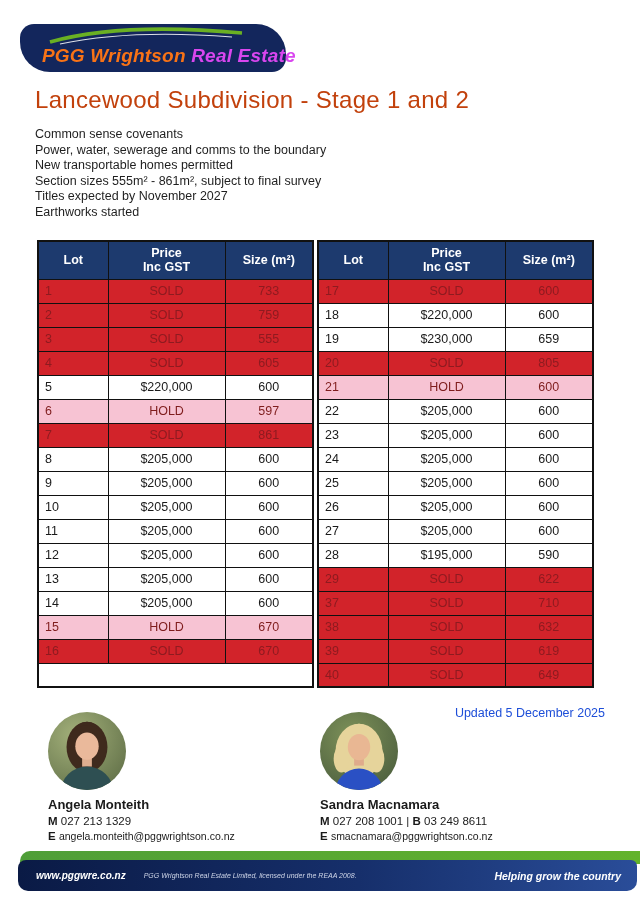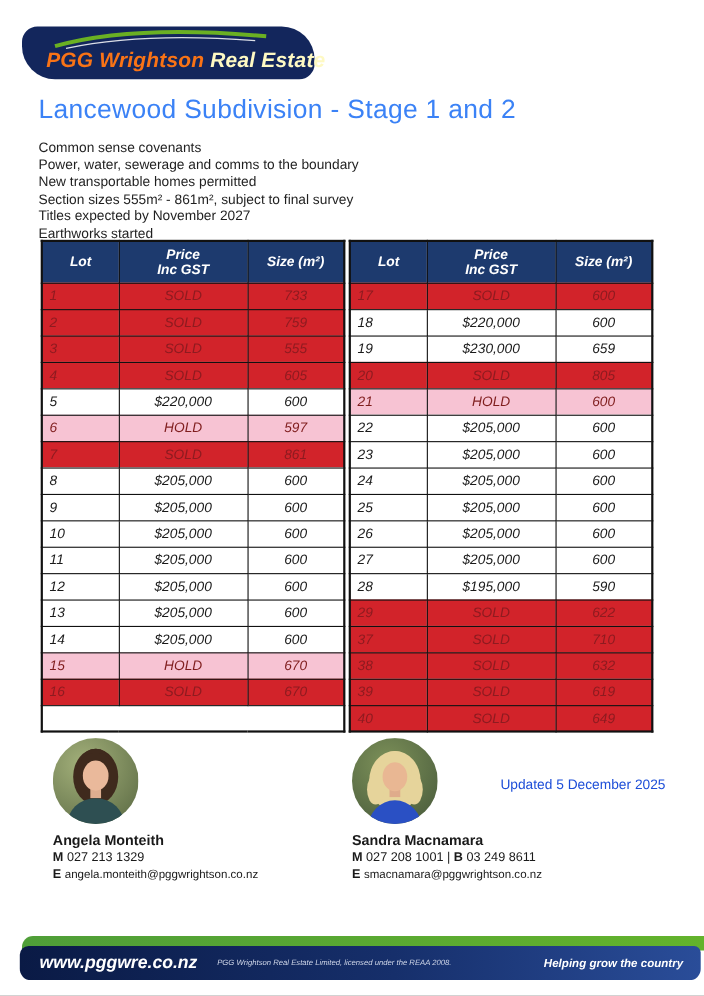--- a/index.html
+++ b/index.html
@@ -13,34 +13,34 @@
   .logo {
     position:absolute; left:20px; top:24px; width:266px; height:48px;
     background:#13265c; border-radius:14px 30px 14px 30px;
   }
   .logo-swoosh { position:absolute; left:26px; top:2px; width:200px; height:20px; }
   .logo-text {
     position:absolute; left:22px; top:21px; white-space:nowrap;
     font-size:19px; font-weight:bold; font-style:italic; letter-spacing:0.2px;
   }
   .logo-text .brand { color:#f97316; }
-  .logo-text .accent { color:#fef9c3; }
+  .logo-text .accent { color:#d946ef; }
 
   
   .title {
     position:absolute; left:35px; top:86px;
-    font-size:24px; color:#3b82f6; letter-spacing:0.3px;
+    font-size:24px; color:#c2410c; letter-spacing:0.3px;
   }
   .features {
     position:absolute; left:35px; top:127px;
     font-size:12.5px; line-height:15.6px; color:#1f1f1f;
   }
 
   
-  .lot-table { position:absolute; top:218px; border-collapse:collapse; table-layout:fixed;font-style:italic; }
+  .lot-table { position:absolute; top:240px; border-collapse:collapse; table-layout:fixed; }
   .lot-table.left  { left:37px;  width:275px; }
   .lot-table.right { left:317px; width:271px; }
   .lot-table, .lot-table th, .lot-table td { border:1px solid #111111; }
   .lot-table { border:2px solid #111111; }
   .lot-table th {
     background:#1d3a6e; color:#ffffff; font-size:12.5px; font-weight:bold;
     height:38px; text-align:center; line-height:14px;
   }
   .lot-table td { height:24px; font-size:12.5px; }
   .lot-table col.c-lot { width:70px; }
@@ -52,21 +52,21 @@
   tr.sold td { background:#d2232a; color:#8e1b20; }
   tr.hold td { background:#f7c3d3; color:#7f1d1d; }
   tr.empty td { background:#ffffff; }
 
   .updated {
     position:absolute; right:35px; top:706px;
     font-size:12.5px; color:#1d4ed8;
   }
 
   
-  .agent { position:absolute; top:671px; width:260px; }
+  .agent { position:absolute; top:712px; width:260px; }
   .agent.a0 { left:48px; }
   .agent.a1 { left:320px; }
   .agent-photo {
     width:78px; height:78px; border-radius:50%; overflow:hidden; display:block;
   }
   .agent-name { font-size:13px; font-weight:bold; color:#1a1a1a; margin-top:7px; }
   .agent-line { font-size:11.5px; color:#1a1a1a; margin-top:3px; }
   .agent-line b { font-weight:bold; }
   .agent-line .em { font-size:10.5px;text-align:right; }
 
@@ -75,21 +75,21 @@
     position:absolute; left:20px; right:0; top:851px; height:13px;
     background:linear-gradient(90deg,#4f9e38,#63b32c);
     border-radius:10px 0 0 0;
   }
   .footer-navy {
     position:absolute; left:18px; right:3px; top:860px; height:31px;
     background:linear-gradient(90deg,#0a1a45 0%,#162f6b 55%,#2a4d99 100%);
     border-radius:8px 6px 10px 10px;
     display:flex; align-items:center; color:#ffffff;
   }
-  .footer-site { font-size:16px; font-weight:bold; font-style:italic; margin-left:18px; white-space:nowrap; }
+  .footer-site { font-size:10px; font-weight:bold; font-style:italic; margin-left:18px; white-space:nowrap; }
   .footer-disclaimer { font-size:7px; font-style:italic; margin-left:18px; color:#cfd6e8; white-space:nowrap; }
   .footer-tagline { font-size:10.5px; font-weight:bold; font-style:italic; margin-left:auto; margin-right:16px; white-space:nowrap; }
 </style>
 </head>
 <body>
 
 <div class="page">
 
   <div class="logo">
     <svg class="logo-swoosh" viewBox="0 0 200 20">

